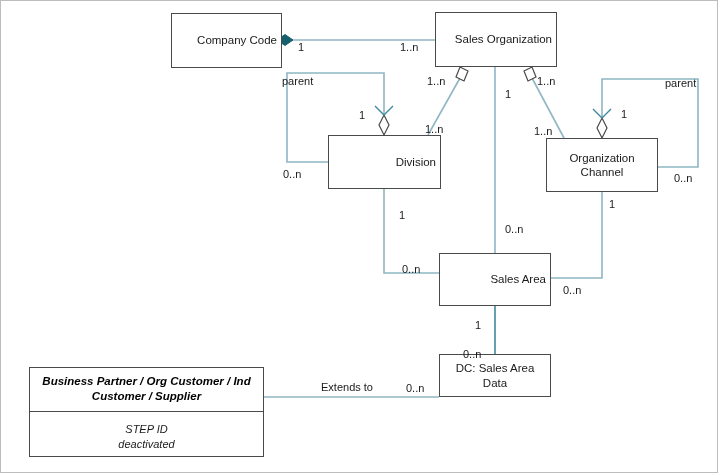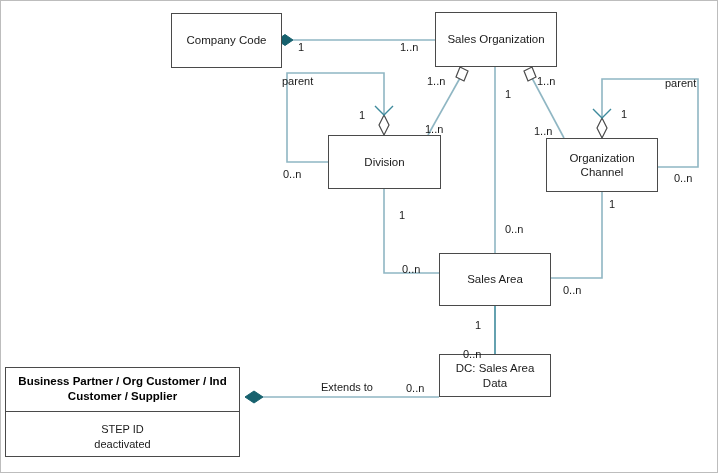--- a/index.html
+++ b/index.html
@@ -27,21 +27,21 @@
     width: 718px;
     height: 473px;
   }
   .node {
     position: absolute;
     box-sizing: border-box;
     background: #ffffff;
     border: 1.5px solid #4a4a4a;
     display: flex;
     align-items: center;
-    justify-content: center;
+    justify-content: flex-end;
     text-align: center;
     font-size: 11.5px;
     color: #1a1a1a;
     line-height: 1.25;
     z-index: 3;
   }
   .node .label {
     display: block;
     padding: 0 4px;
   }
@@ -145,21 +145,21 @@
   </div>
 
   <div class="node" style="left:438px; top:252px; width:112px; height:53px;">
     <span class="label">Sales Area</span>
   </div>
 
   <div class="node" style="left:438px; top:353px; width:112px; height:43px;">
     <span class="label">DC: Sales Area Data</span>
   </div>
 
-  <div class="node node-class" style="left:4px; top:366px; width:235px; height:90px;">
+  <div class="node node-class" style="left:28px; top:366px; width:235px; height:90px;font-style:italic;">
     <div class="class-header">Business Partner / Org Customer / Ind Customer / Supplier</div>
     <div class="class-body">STEP ID
 deactivated</div>
   </div>
 
   <div class="edge-label" style="left:297px; top:40px;">1</div>
   <div class="edge-label" style="left:399px; top:40px;">1..n</div>
   <div class="edge-label" style="left:281px; top:74px;">parent</div>
   <div class="edge-label" style="left:358px; top:108px;">1</div>
   <div class="edge-label" style="left:282px; top:167px;">0..n</div>

